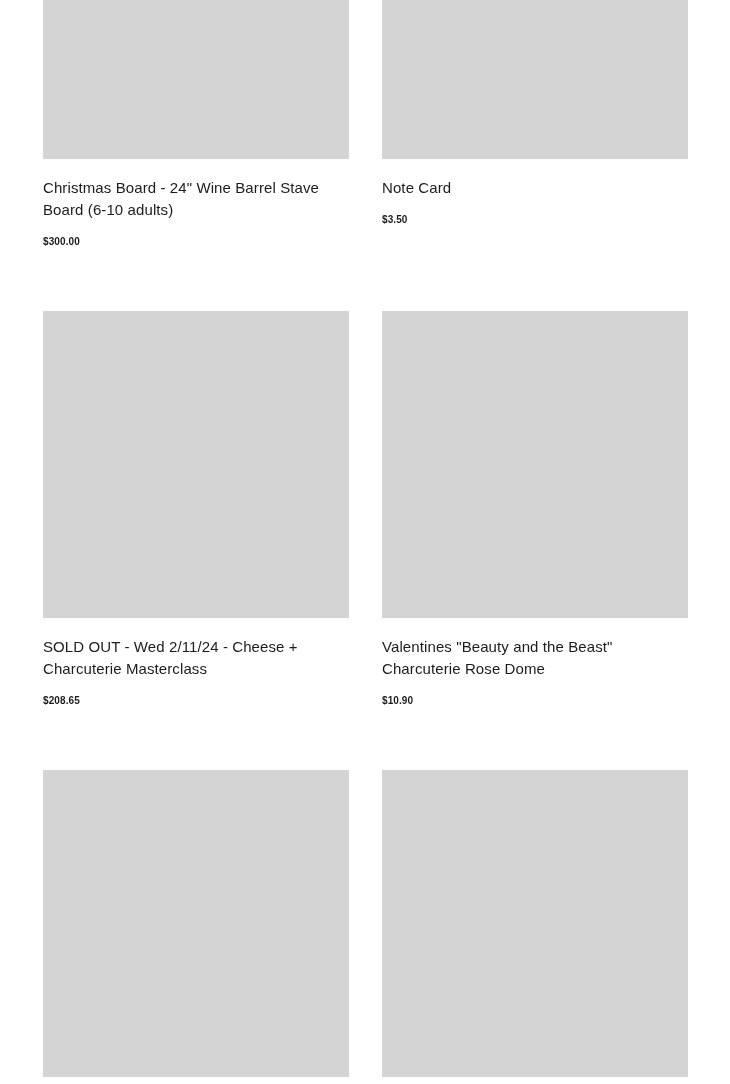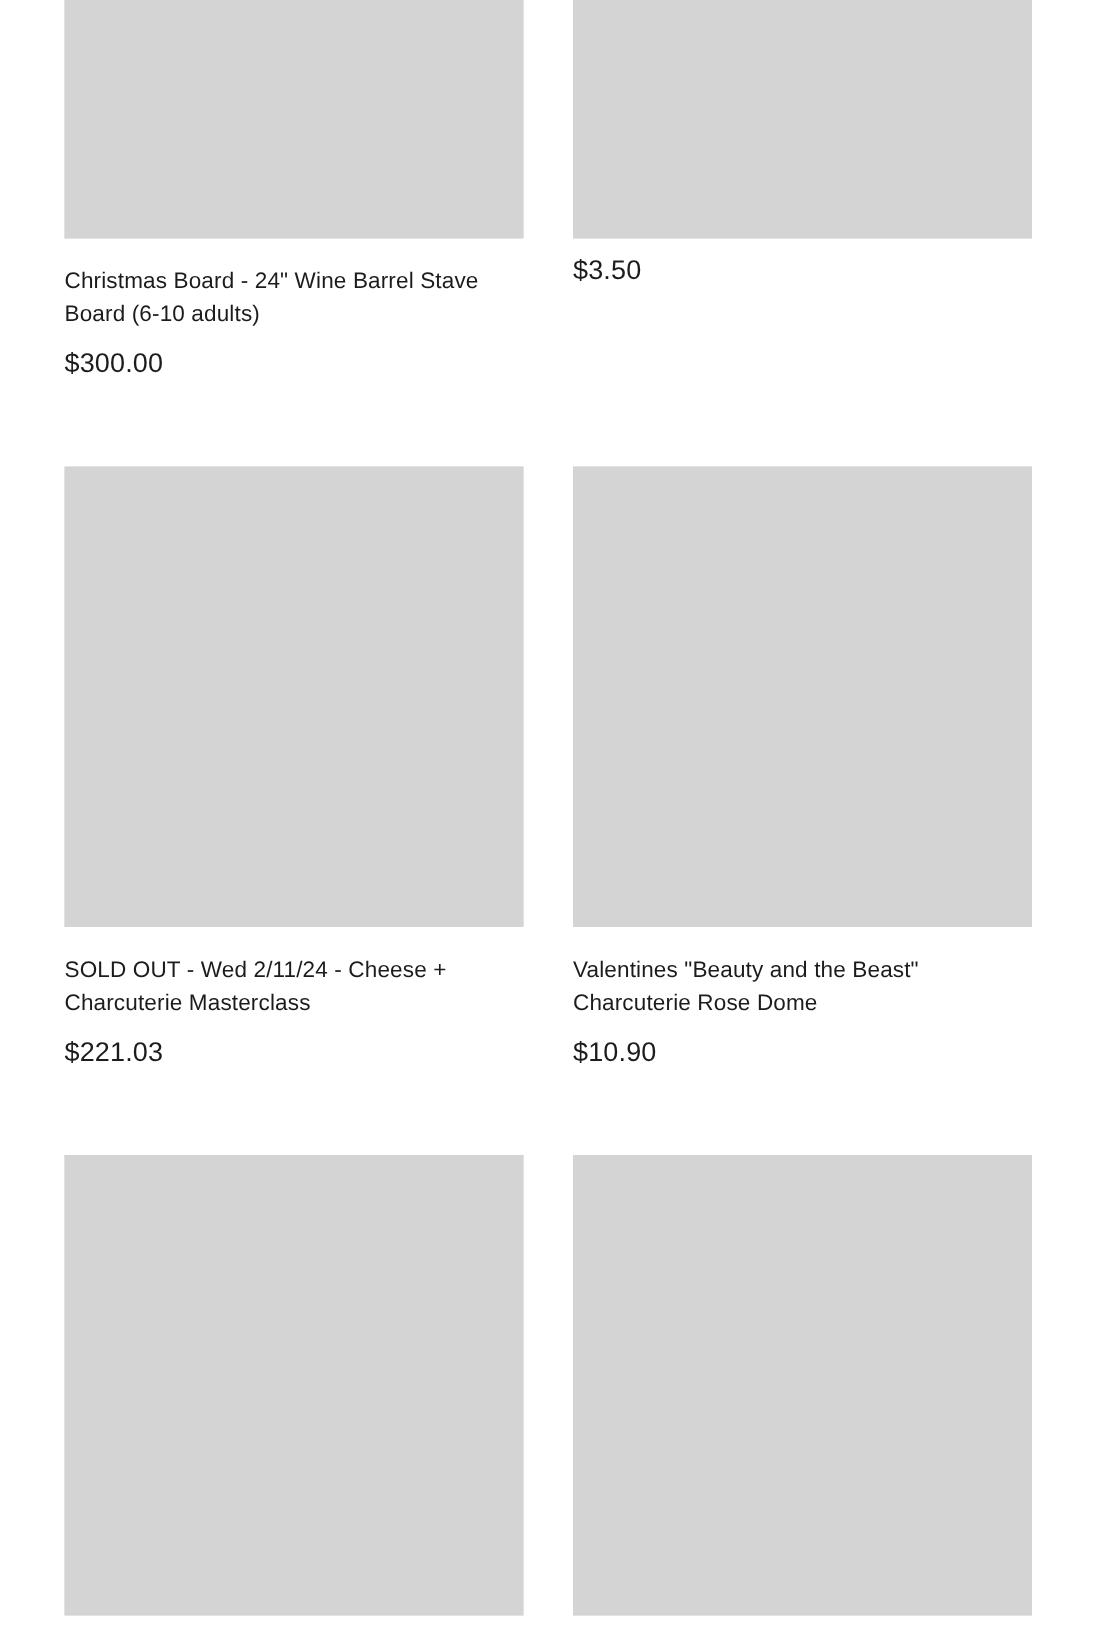--- a/index.html
+++ b/index.html
@@ -59,23 +59,23 @@
     margin: 18px 0 0 0;
     font-size: 15px;
     line-height: 22px;
     font-weight: 400;
     color: #1c1c1c;
     letter-spacing: 0.1px;
   }
 
   .product-price {
     margin: 11px 0 0 0;
-    font-size: 18px;
+    font-size: 10px;
     line-height: 20px;
-    font-weight: 400;
+    font-weight: 700;
     color: #1c1c1c;
     letter-spacing: 0.1px;
   }
 
   .row-gap {
     height: 59px;
   }
 </style>
 </head>
 <body>
@@ -87,33 +87,34 @@
       <span class="product-media">
         <span class="media-inner"></span>
       </span>
       <h3 class="product-title">Christmas Board - 24" Wine Barrel Stave Board (6-10 adults)</h3>
       <p class="product-price">$300.00</p>
     </a>
     <a class="product-card" href="#">
       <span class="product-media">
         <span class="media-inner"></span>
       </span>
+      <h3 class="product-title">Note Card</h3>
       <p class="product-price">$3.50</p>
     </a>
   </div>
 
   <div class="row-gap"></div>
 
   <div class="grid-row">
     <a class="product-card" href="#">
       <span class="product-media">
         <span class="media-inner"></span>
       </span>
       <h3 class="product-title">SOLD OUT - Wed 2/11/24 - Cheese + Charcuterie Masterclass</h3>
-      <p class="product-price">$221.03</p>
+      <p class="product-price">$208.65</p>
     </a>
     <a class="product-card" href="#">
       <span class="product-media">
         <span class="media-inner"></span>
       </span>
       <h3 class="product-title">Valentines "Beauty and the Beast" Charcuterie Rose Dome</h3>
       <p class="product-price">$10.90</p>
     </a>
   </div>
 

